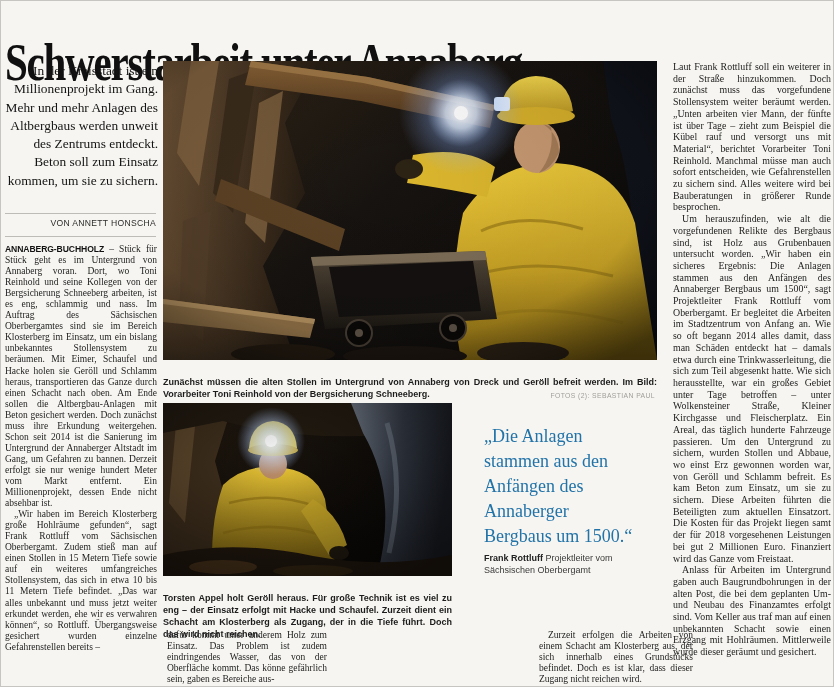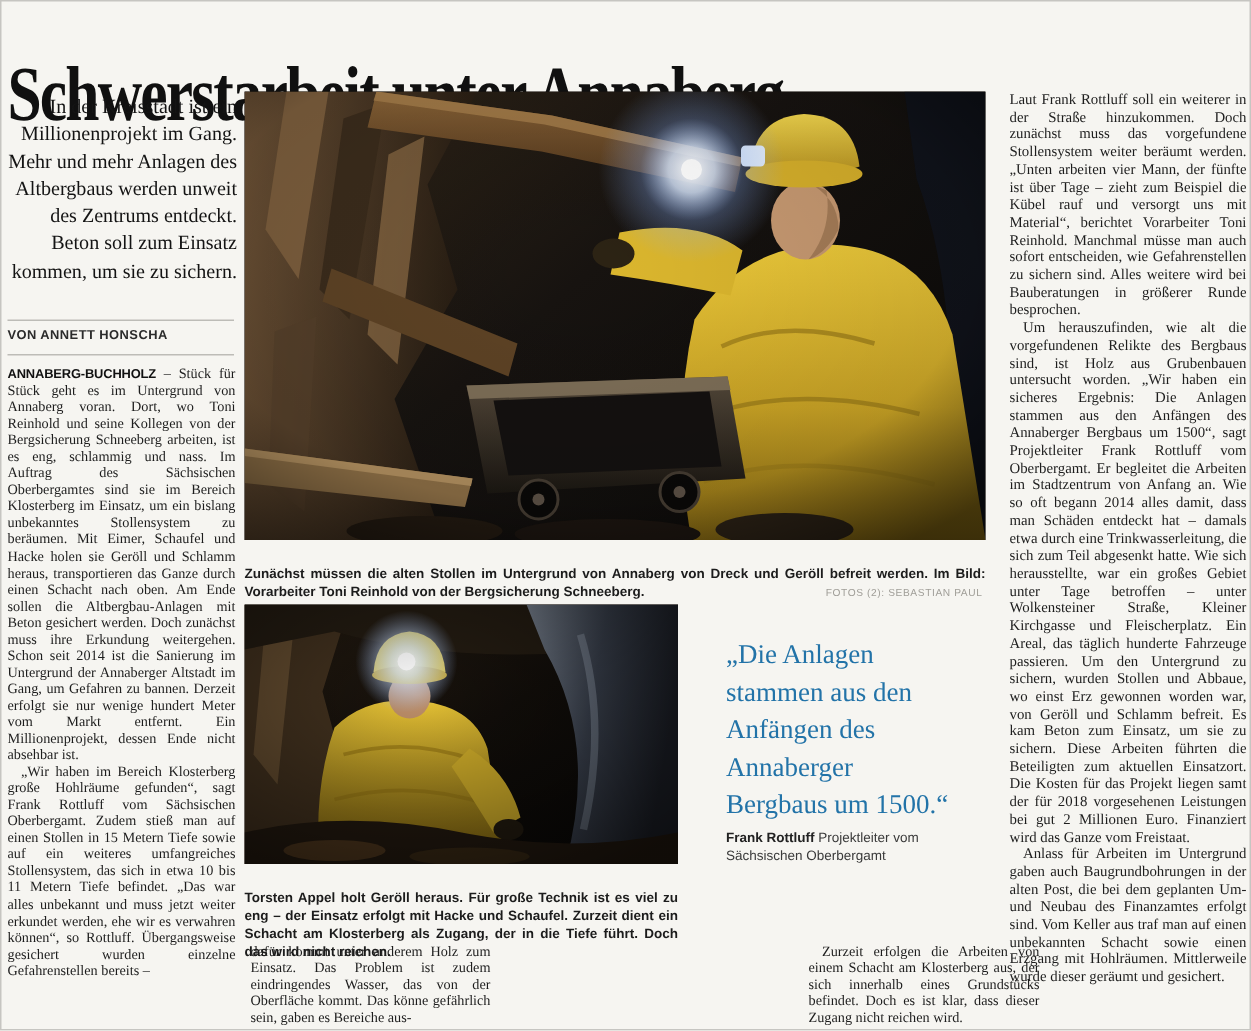--- a/index.html
+++ b/index.html
@@ -17,22 +17,22 @@
     transform:scale(0.82,1.04);transform-origin:0 12px;line-height:54px;
   }
   
   #lede{
     left:4px;top:61px;width:153px;font-size:13.4px;line-height:18.3px;
     color:#141414;text-align:right;
   }
   .rule{height:1px;background:#bdbcb7;width:151px;left:4px;}
   #byline{
     left:4px;top:217px;width:151px;
-    font-family:"Liberation Sans",sans-serif;font-weight:bold;
-    font-size:8.6px;letter-spacing:0.3px;color:#2b2b2b;
+    font-family:"Liberation Sans",sans-serif;font-weight:normal;
+    font-size:8.6px;letter-spacing:0.3px;color:#2b2b2b;text-align:right;
   }
   
   .body{
     font-size:9.5px;line-height:11.05px;text-align:justify;
     hyphens:auto;-webkit-hyphens:auto;color:#1d1d1d;overflow:hidden;
   }
   .body p{margin:0;}
   .body p.indent{text-indent:9px;}
   .body-r{font-size:9.9px;line-height:11.7px;}
   #col-left{left:4px;top:243px;width:152px;height:442px;}

